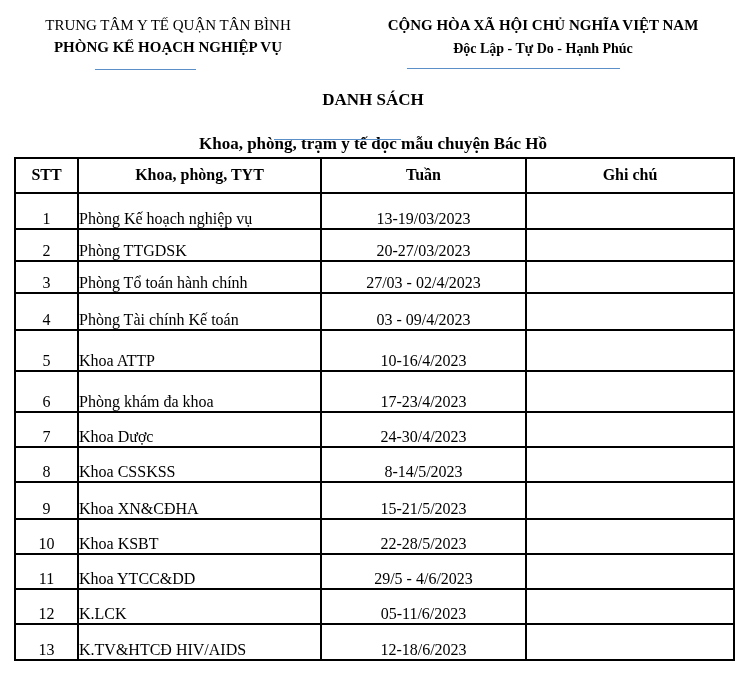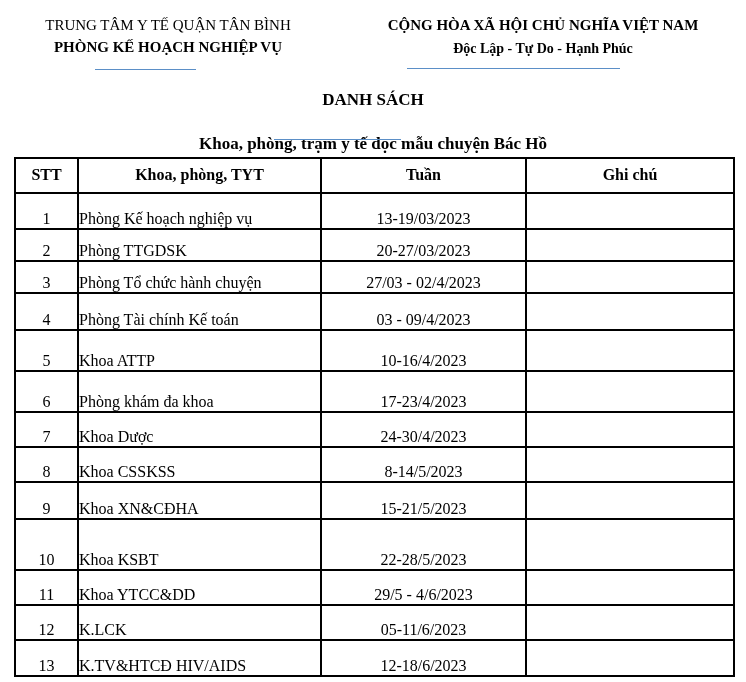--- a/index.html
+++ b/index.html
@@ -77,21 +77,21 @@
         <td class="note"></td>
       </tr>
       <tr style="height: 32px;">
         <td class="stt">2</td>
         <td class="unit">Phòng TTGDSK</td>
         <td class="week">20-27/03/2023</td>
         <td class="note"></td>
       </tr>
       <tr style="height: 32px;">
         <td class="stt">3</td>
-        <td class="unit">Phòng Tổ chức hành chuyện</td>
+        <td class="unit">Phòng Tổ toán hành chính</td>
         <td class="week">27/03 - 02/4/2023</td>
         <td class="note"></td>
       </tr>
       <tr style="height: 37px;">
         <td class="stt">4</td>
         <td class="unit">Phòng Tài chính Kế toán</td>
         <td class="week">03 - 09/4/2023</td>
         <td class="note"></td>
       </tr>
       <tr style="height: 41px;">
@@ -117,21 +117,21 @@
         <td class="unit">Khoa CSSKSS</td>
         <td class="week">8-14/5/2023</td>
         <td class="note"></td>
       </tr>
       <tr style="height: 37px;">
         <td class="stt">9</td>
         <td class="unit">Khoa XN&amp;CĐHA</td>
         <td class="week">15-21/5/2023</td>
         <td class="note"></td>
       </tr>
-      <tr style="height: 51px; padding-left: 44px;">
+      <tr style="height: 35px; padding-left: 44px;">
         <td class="stt">10</td>
         <td class="unit">Khoa KSBT</td>
         <td class="week">22-28/5/2023</td>
         <td class="note"></td>
       </tr>
       <tr style="height: 35px;">
         <td class="stt">11</td>
         <td class="unit">Khoa YTCC&amp;DD</td>
         <td class="week">29/5 - 4/6/2023</td>
         <td class="note"></td>

